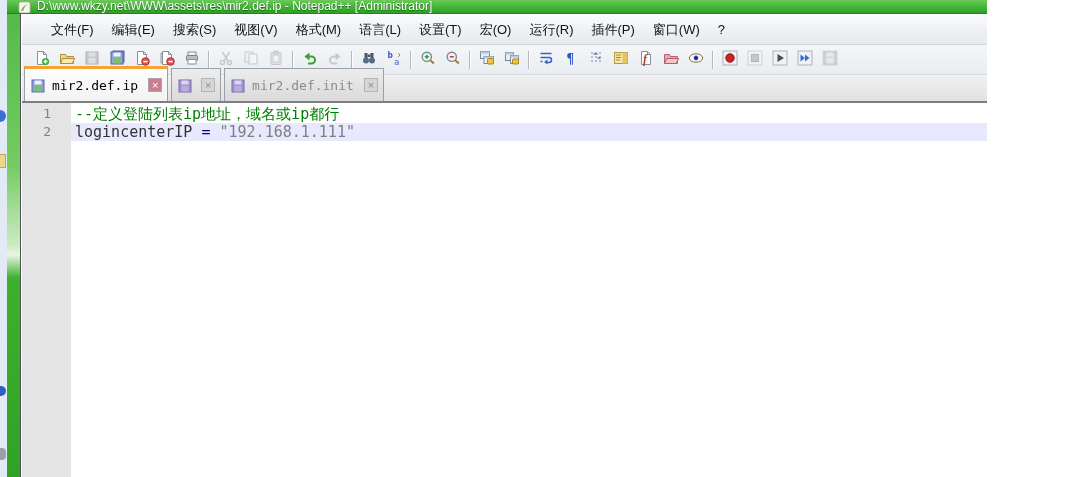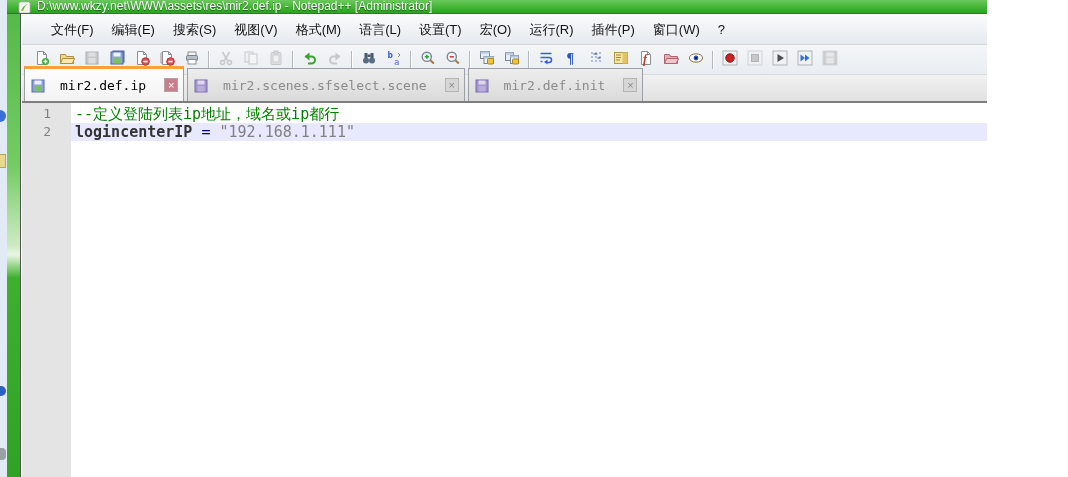--- a/index.html
+++ b/index.html
@@ -39,21 +39,21 @@
              padding-left:7px; background:linear-gradient(180deg,#f4f6f8,#e9edf1);
              border-bottom:1px solid #d6dade; }
   .tb-btn { width:25px; height:24px; display:flex; align-items:center; justify-content:center; }
   .tb-btn.disabled svg { opacity:.5; filter:grayscale(100%); }
   .tb-sep { width:1px; height:18px; background:#b4b8be; box-shadow:1px 0 0 #fdfdfd; margin:0 4px; }
 
   
   .tabbar { height:28px; flex:0 0 auto; display:flex; align-items:flex-end;
             padding-left:2px; background:linear-gradient(180deg,#f1f1f1,#e1e1e1);
             border-bottom:2px solid #7e7e7e; }
-  .tab { height:22px; display:flex; align-items:center; gap:16px; padding:16px 5px;
+  .tab { height:22px; display:flex; align-items:center; gap:8px; padding:16px 5px;
          margin-right:3px; border:1px solid #9aa0a6; border-bottom:none;
          background:linear-gradient(180deg,#ededed,#dadada);
          font-family:"DejaVu Sans Mono", monospace; font-size:13px; color:#8b8b8b;
          white-space:nowrap; cursor:default; }
   .tab.active { height:26px; border-top:3px solid var(--accent,#F7A234);
                 background:linear-gradient(180deg,#fdfdfd,#f3f3f3); color:#000; }
   .tab-save-icon { width:14px; height:14px; flex:0 0 auto; }
   .tab-close { width:14px; height:14px; margin-left:2px; font-size:11px; line-height:12px;
                text-align:center; border:1px solid #b5a0a6; background:#c77f8e; color:#fff;
                font-family:"Liberation Sans", sans-serif; }
@@ -64,21 +64,21 @@
   .gutter { width:49px; flex:0 0 auto; background:#e4e4e4; padding-top:2px; padding-right:20px;
             text-align:right; color:var(--lnum,#808080);
             font:13px/18px "DejaVu Sans Mono", monospace; }
   .code { flex:1 1 auto; padding-top:2px; font:15px/18px "DejaVu Sans Mono", monospace;
           white-space:pre; color:var(--deftext,#333); }
   .code-line { height:18px; padding-left:4px; }
   .code-line.current { background:var(--curline,#E8E8FF); }
   .tok-comment { color:var(--comment,#008000);margin-top:15px; }
   .tok-operator { color:var(--operator,#000080); }
   .tok-string { color:var(--string,#808080); }
-  .tok-default { color:var(--deftext,#333);font-weight:bold; }
+  .tok-default { color:var(--deftext,#333); }
 </style>
 </head>
 <body>
 
 <div class="desktop-sliver">
   <div class="frag" style="top:110px;width:6px;height:12px;background:#3a6fd8;border-radius:0 6px 6px 0;"></div>
   <div class="frag" style="top:154px;width:6px;height:14px;background:#ead98c;border:1px solid #b8a75a;border-left:none;"></div>
   <div class="frag" style="top:386px;width:6px;height:10px;background:#2f5fc0;border-radius:0 5px 5px 0;"></div>
   <div class="frag" style="top:448px;width:6px;height:12px;background:#9aa0a6;border-radius:0 4px 4px 0;"></div>
 </div>
@@ -339,21 +339,20 @@
             </svg></span>
           <span>mir2.def.ip</span>
           <span class="tab-close">×</span>
         </div>
         <div class="tab">
           <span class="tab-save-icon"><svg width="16" height="16" viewBox="0 0 16 16">
               <rect x="2" y="2" width="12" height="12" fill="#a295cc" stroke="#7a6fae"></rect>
               <rect x="4.5" y="2.5" width="7" height="4" fill="#ddd7ee"></rect>
               <rect x="4.5" y="8" width="7" height="5.5" fill="#b9aede"></rect>
             </svg></span>
-          <span>mir2.scenes.sfselect.scene</span>
           <span class="tab-close">×</span>
         </div>
         <div class="tab">
           <span class="tab-save-icon"><svg width="16" height="16" viewBox="0 0 16 16">
               <rect x="2" y="2" width="12" height="12" fill="#a295cc" stroke="#7a6fae"></rect>
               <rect x="4.5" y="2.5" width="7" height="4" fill="#ddd7ee"></rect>
               <rect x="4.5" y="8" width="7" height="5.5" fill="#b9aede"></rect>
             </svg></span>
           <span>mir2.def.init</span>
           <span class="tab-close">×</span>

